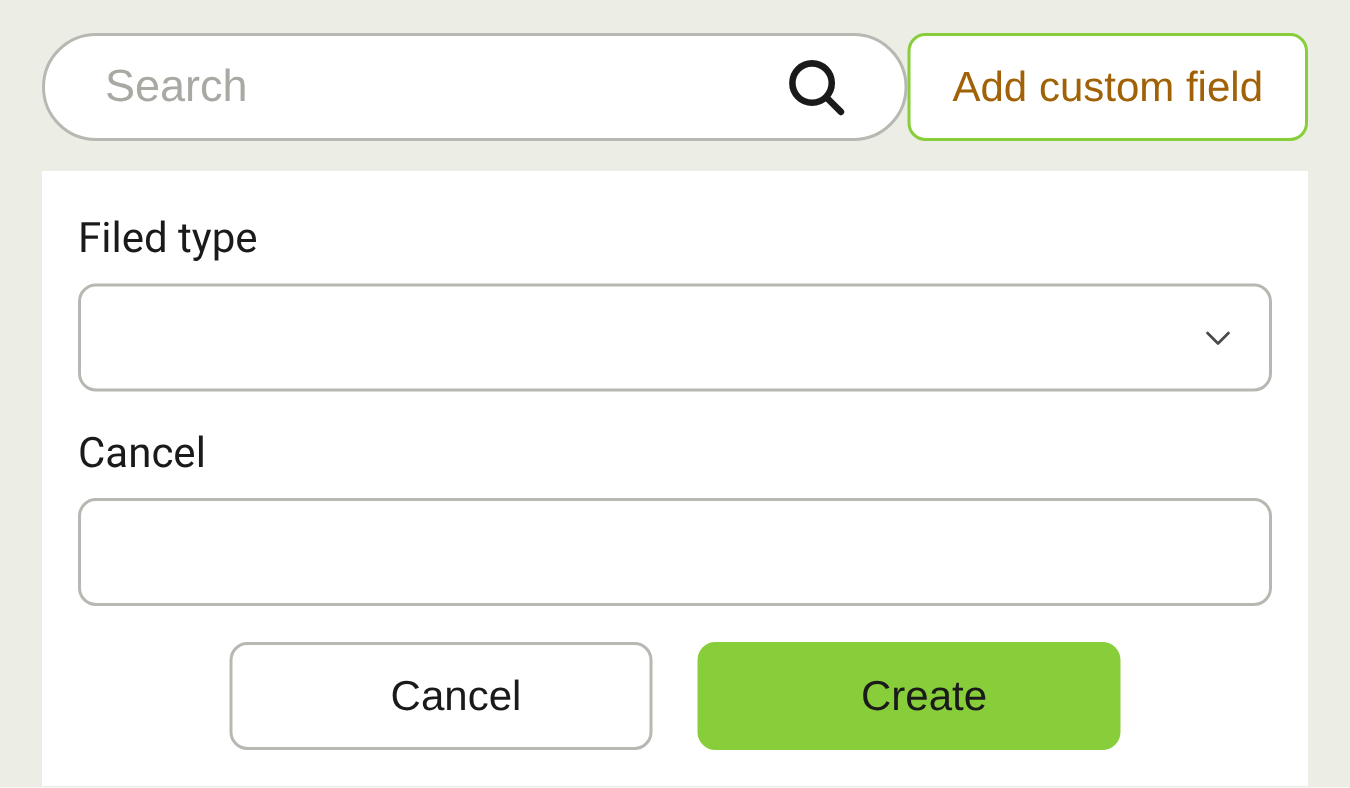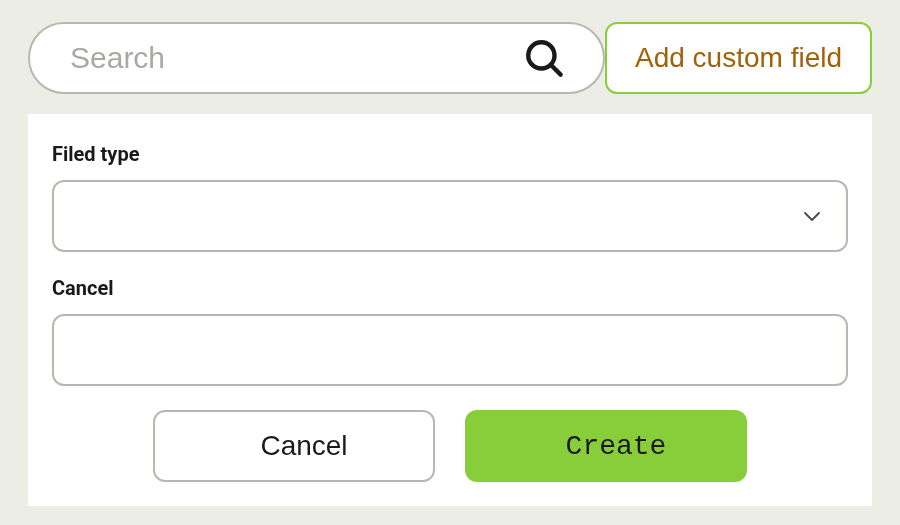--- a/index.html
+++ b/index.html
@@ -66,22 +66,22 @@
       white-space: nowrap;
     }
     .panel {
       background: #fff;
       padding: 28px 24px 24px 24px;
     }
     .field-group {
       margin-bottom: 24px;
     }
     .field-label {
-      font-size: 20px;
-      font-weight: 700;
+      font-size: 28px;
+      font-weight: 400;
       color: #1a1a1a;
       display: block;
       margin-bottom: 14px;
     }
     .select-wrap {
       position: relative;
       width: 100%;
     }
     .select-field {
       width: 100%;
@@ -137,21 +137,20 @@
       padding-left: 20px;
     }
     .btn-cancel {
       background: #fff;
       border: 2px solid #b8b8b2;
       color: #1a1a1a;
     }
     .btn-create {
       background: #87ce3a;
       color: #1a1a1a;
-      font-family: Liberation Mono, monospace;
     }
   </style>
 </head>
 <body>
 
 <div class="top-row">
   <div class="search-wrap">
     <input type="text" class="search-input" placeholder="Search" style="">
     <span class="search-icon">
       <svg viewBox="0 0 24 24" fill="none" stroke="currentColor" stroke-width="2.5" stroke-linecap="round">

